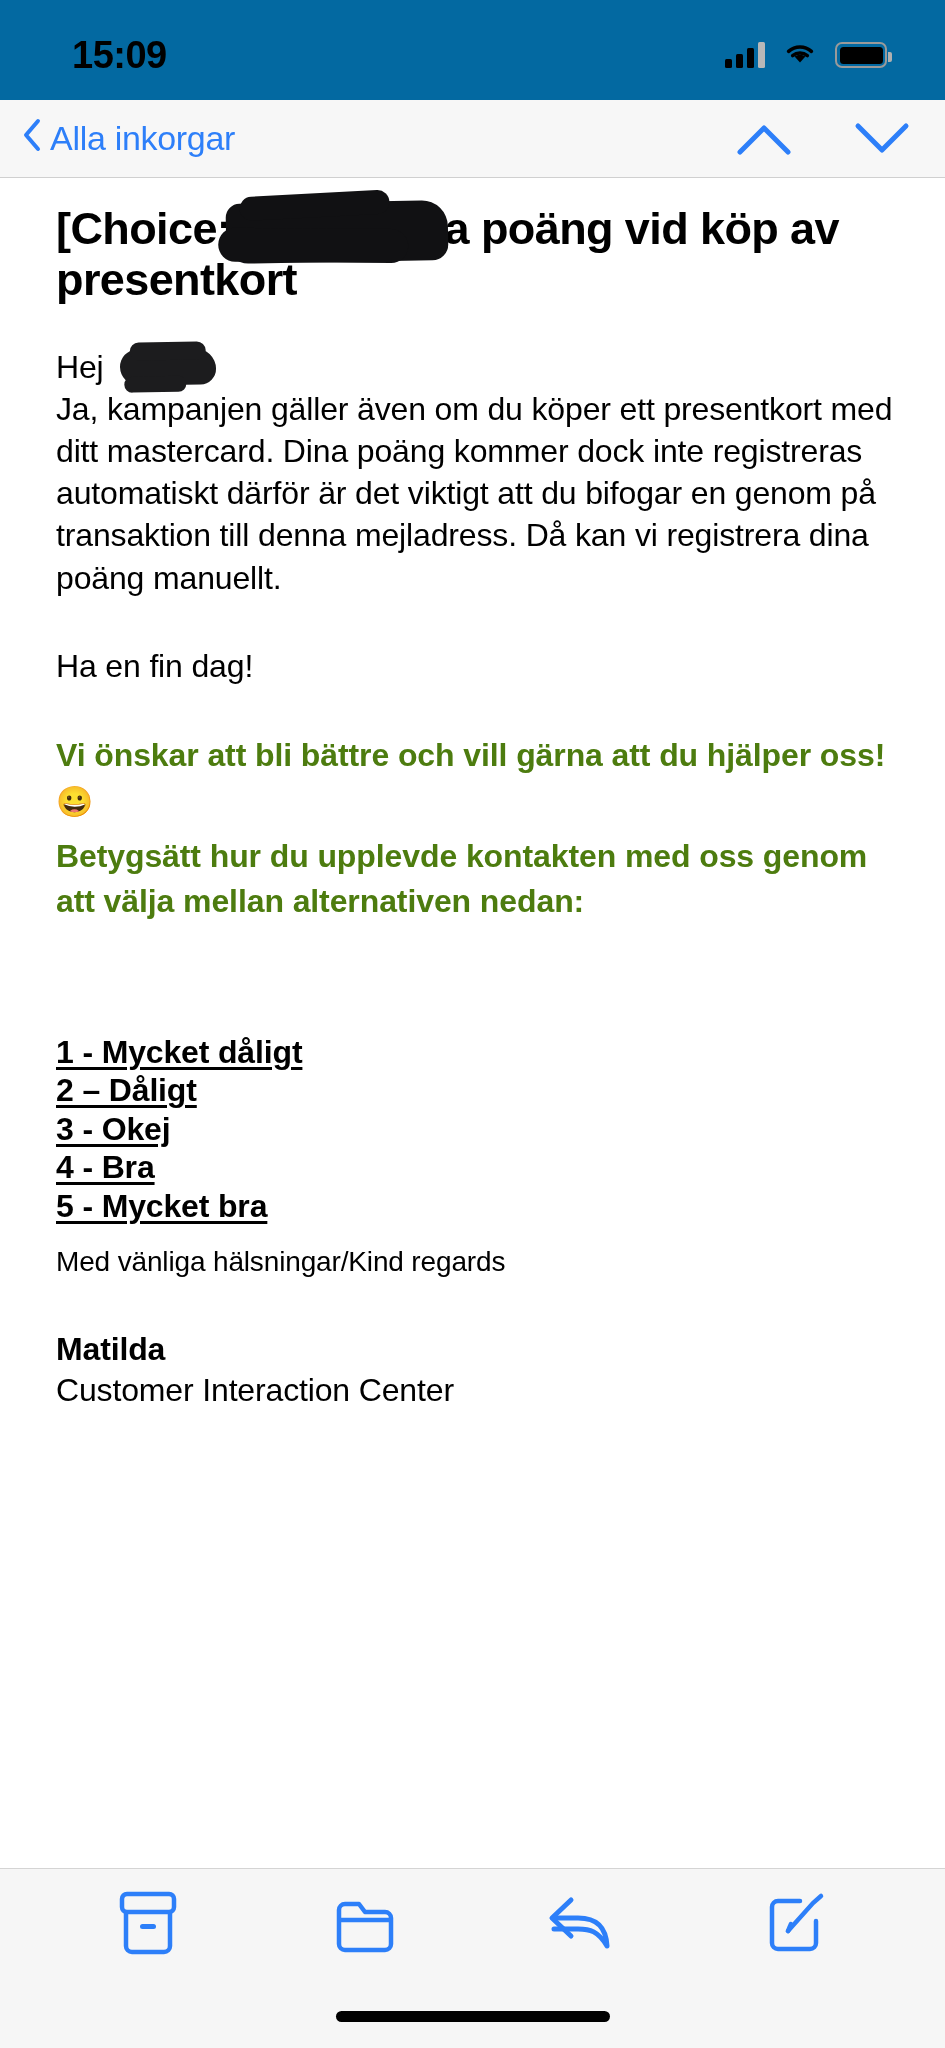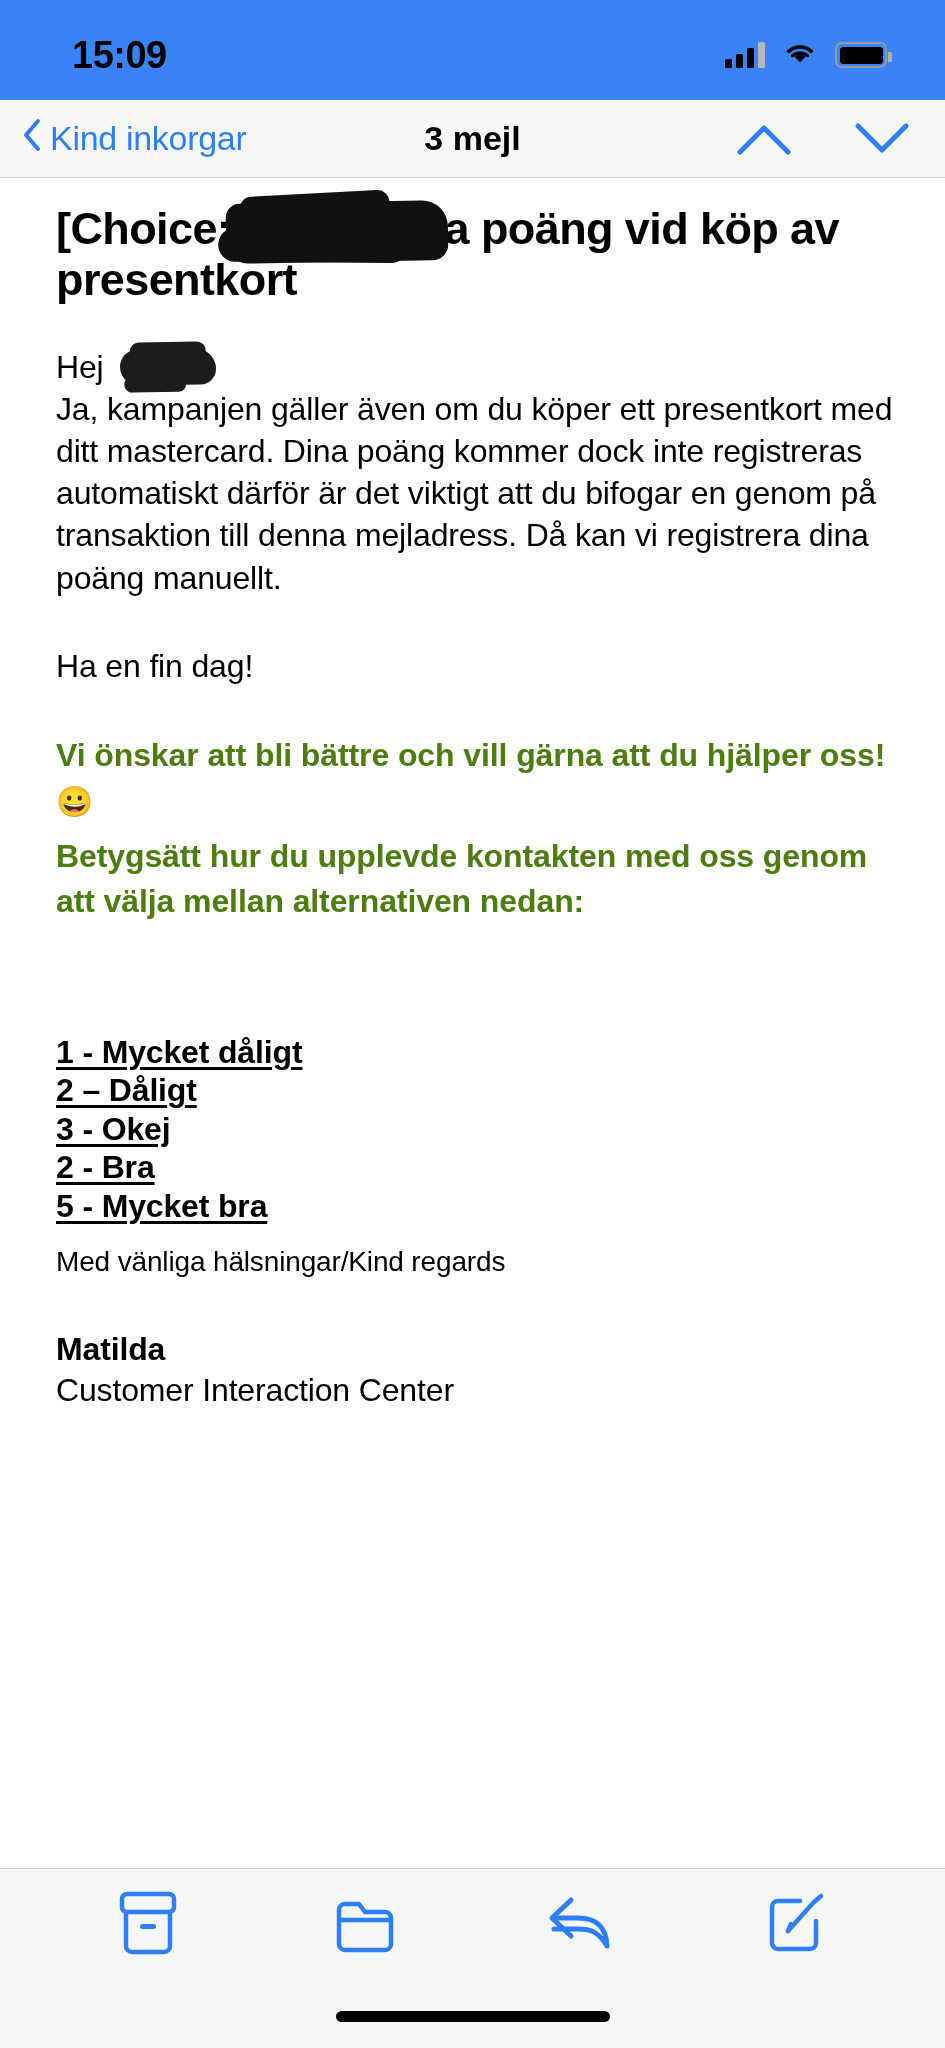--- a/index.html
+++ b/index.html
@@ -7,21 +7,21 @@
   body {
     font-family:"Liberation Sans", sans-serif;
     background:#ffffff;
     overflow:hidden;
     position:relative;
   }
 
   
   .status-bar {
     height:100px;
-    background:#3b82f6;
+    background:#0369a1;
     display:flex;
     align-items:center;
     justify-content:space-between;
     padding:0 58px 0 72px;
     position:relative;
   }
   .status-time {
     font-size:38px;
     font-weight:600;
     color:#000;
@@ -236,23 +236,22 @@
   </div>
 </div>
 
 <div class="nav-bar">
   <div class="nav-back">
     <span>
       <svg class="chev-left" viewBox="0 0 20 34">
         <path d="M16 3 L4 17 L16 31" stroke="#2d7ff9" stroke-width="4" fill="none" stroke-linecap="round" stroke-linejoin="round"></path>
       </svg>
     </span>
-    <span>Kind inkorgar</span>
-  </div>
-  <div class="nav-title">3 mejl</div>
+    <span>Alla inkorgar</span>
+  </div>
   <div class="nav-arrows">
     <span>
       <svg width="58" height="36" viewBox="0 0 58 36">
         <path d="M5 31 L29 7 L53 31" stroke="#2d7ff9" stroke-width="5" fill="none" stroke-linecap="round" stroke-linejoin="round"></path>
       </svg>
     </span>
     <span>
       <svg width="58" height="36" viewBox="0 0 58 36">
         <path d="M5 5 L29 29 L53 5" stroke="#2d7ff9" stroke-width="5" fill="none" stroke-linecap="round" stroke-linejoin="round"></path>
       </svg>
@@ -286,21 +285,21 @@
       <span>Vi önskar att bli bättre och vill gärna att du hjälper oss!</span>
       <span class="emoji">😀</span>
       <div class="fb-gap"></div>
       <span>Betygsätt hur du upplevde kontakten med oss genom att välja mellan alternativen nedan:</span>
     </div>
 
     <div class="ratings">
       <a class="rating-item">1 - Mycket dåligt</a>
       <a class="rating-item">2 – Dåligt</a>
       <a class="rating-item">3 - Okej</a>
-      <a class="rating-item">2 - Bra</a>
+      <a class="rating-item">4 - Bra</a>
       <a class="rating-item">5 - Mycket bra</a>
     </div>
 
     <div class="regards">Med vänliga hälsningar/Kind regards</div>
 
     <div class="signature">
       <div class="sig-name">Matilda</div>
       <div class="sig-line">Customer Interaction Center</div>
     </div>
 

